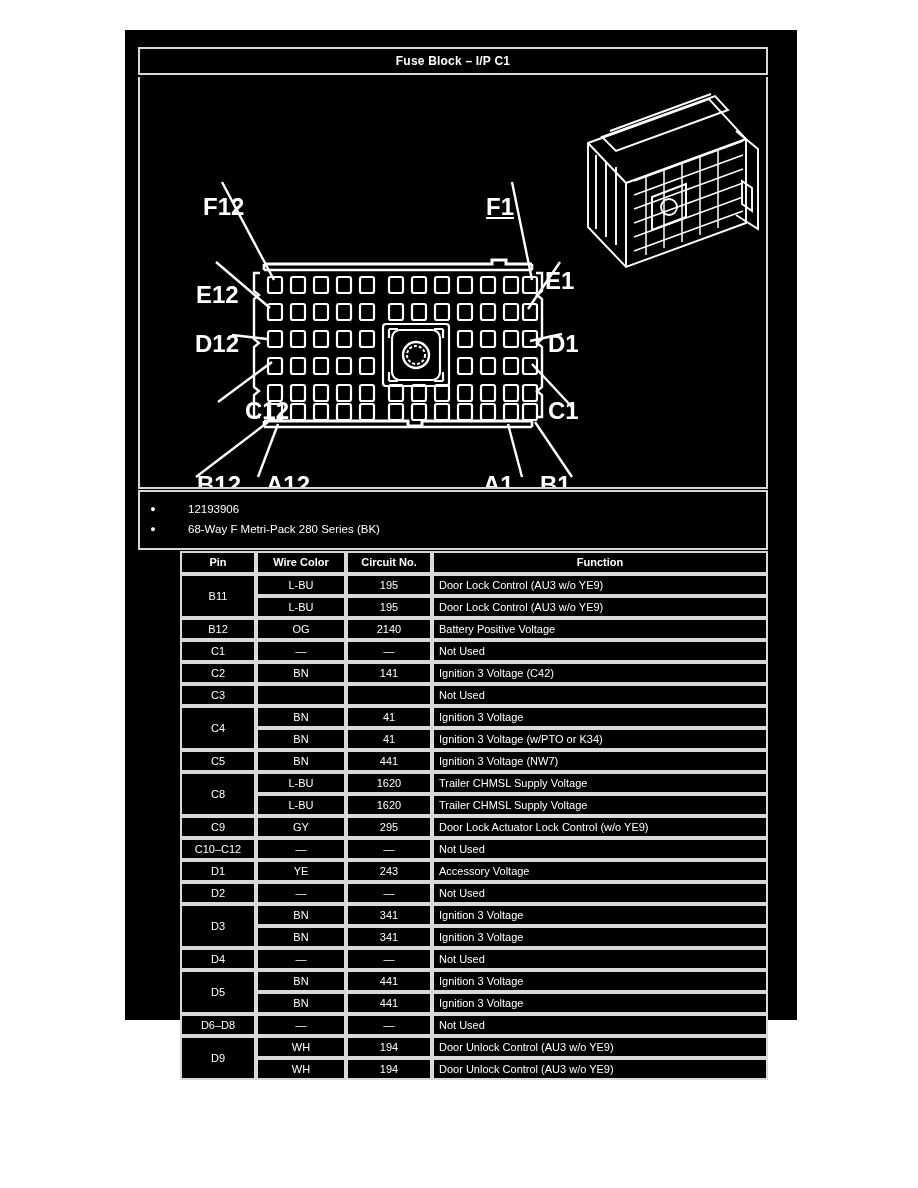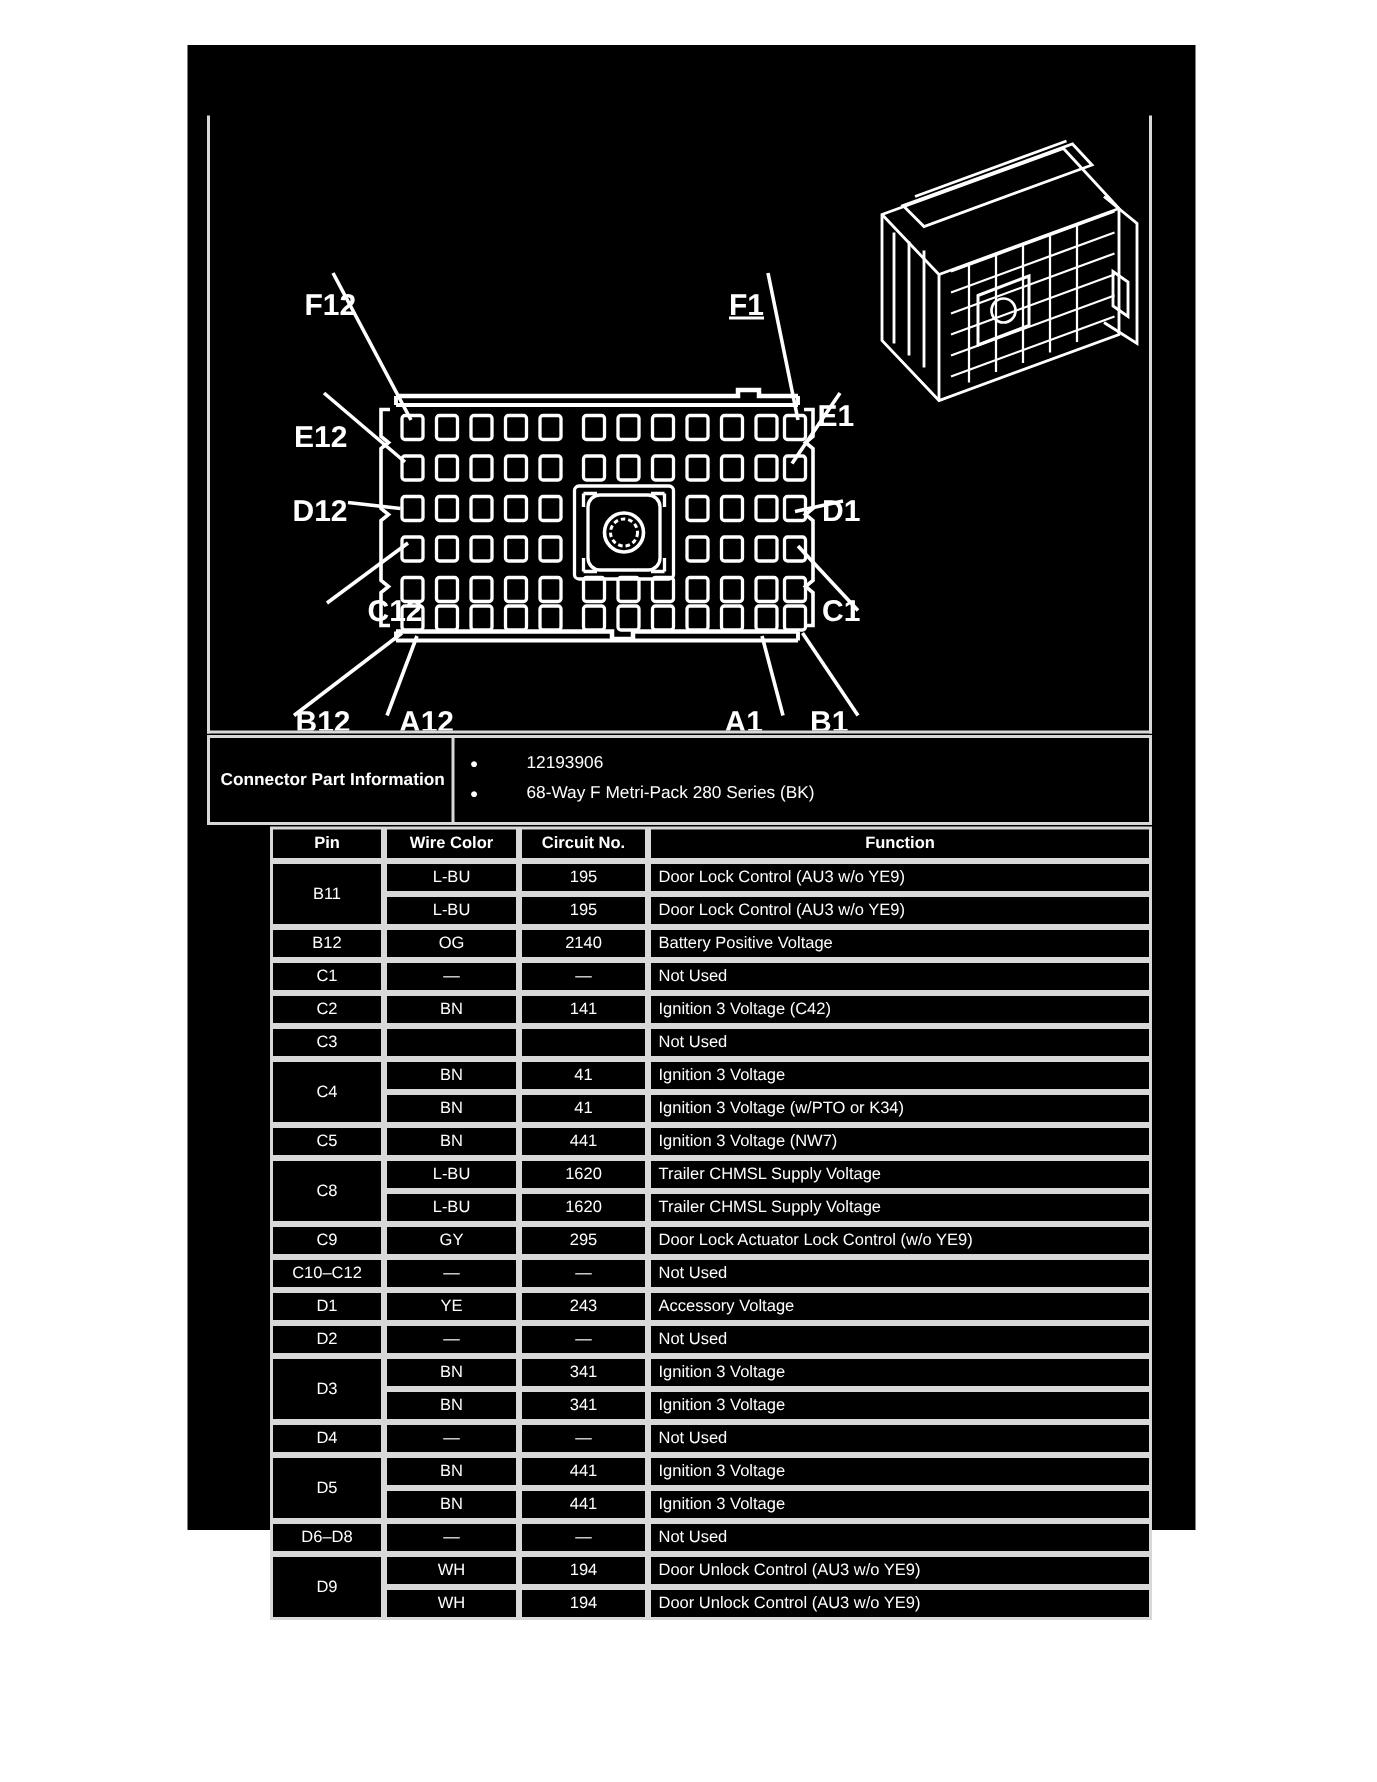--- a/index.html
+++ b/index.html
@@ -72,21 +72,21 @@
     border: 2px solid #d8d8d8;
     border-top: none;
     background: #000000;
     overflow: hidden;
   }
   #illus-svg { position: absolute; left: 0; top: 0; }
 
   .dlabel {
     position: absolute;
     color: #ffffff;
-    font-size: 20px;
+    font-size: 24px;
     font-weight: bold;
     letter-spacing: 0px;
     white-space: nowrap;
     font-family: "Liberation Sans", sans-serif;
   }
 
   
   #cpi {
     position: absolute;
     left: 0;
@@ -169,20 +169,23 @@
   .col-circuit { width: 86px; }
   .col-func { width: auto; }
 </style>
 </head>
 <body>
 
 <div id="page">
   <div id="sheet">
     <div id="frame">
 
+      <div id="title-bar">
+        <span class="title-text">Fuse Block – I/P C1</span>
+      </div>
 
       <div id="illus">
 
         <svg id="illus-svg" width="626" height="408" viewBox="0 0 626 408">
           <g stroke="#ffffff" fill="none" stroke-width="2.2">
 
             <g>
               <path d="M124,187 L352,187 L352,183 L366,183 L366,187 L392,187" stroke-width="3"></path>
               <path d="M124,193 L392,193" stroke-width="2.6"></path>
               <path d="M124,187 L124,193" stroke-width="2.6"></path>
@@ -378,21 +381,20 @@
         <span class="dlabel" style="left:126px; top:394px;">A12</span>
         <span class="dlabel" style="left:343px; top:394px;">A1</span>
         <span class="dlabel" style="left:400px; top:394px;">B1</span>
         <span class="dlabel" style="left:408px; top:320px;">C1</span>
         <span class="dlabel" style="left:408px; top:253px;">D1</span>
         <span class="dlabel" style="left:405px; top:190px;">E1</span>
         <span class="dlabel" style="left:346px; top:116px;text-decoration:underline;">F1</span>
       </div>
 
       <div id="cpi">
-        <div id="cpi-label">Connector Part Information</div>
         <div id="cpi-list">
           <div class="cpi-item">
             <span class="cpi-bullet">●</span>
             <span class="cpi-text">12193906</span>
           </div>
           <div class="cpi-item">
             <span class="cpi-bullet">●</span>
             <span class="cpi-text">68-Way F Metri-Pack 280 Series (BK)</span>
           </div>
         </div>

